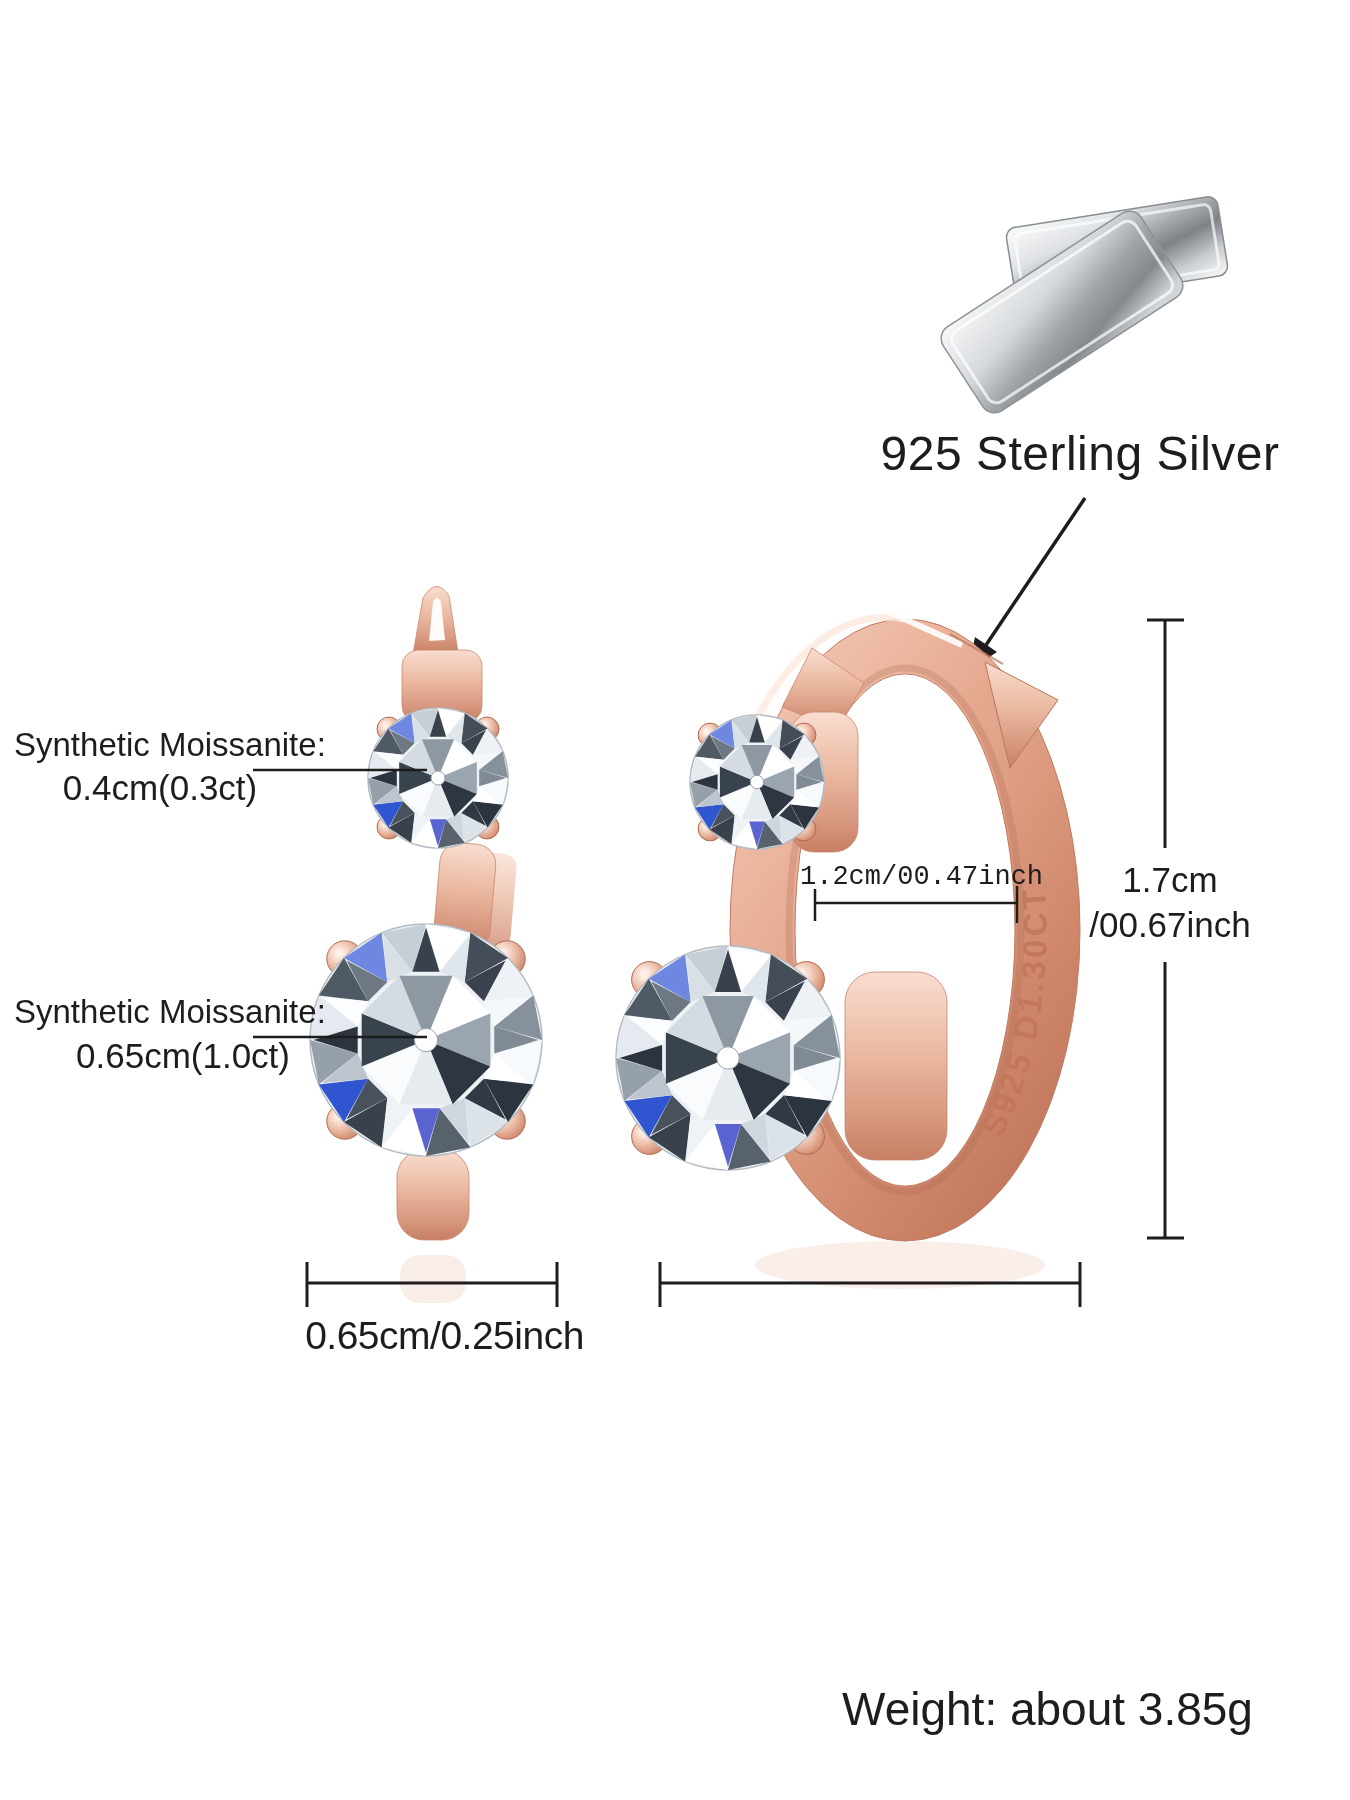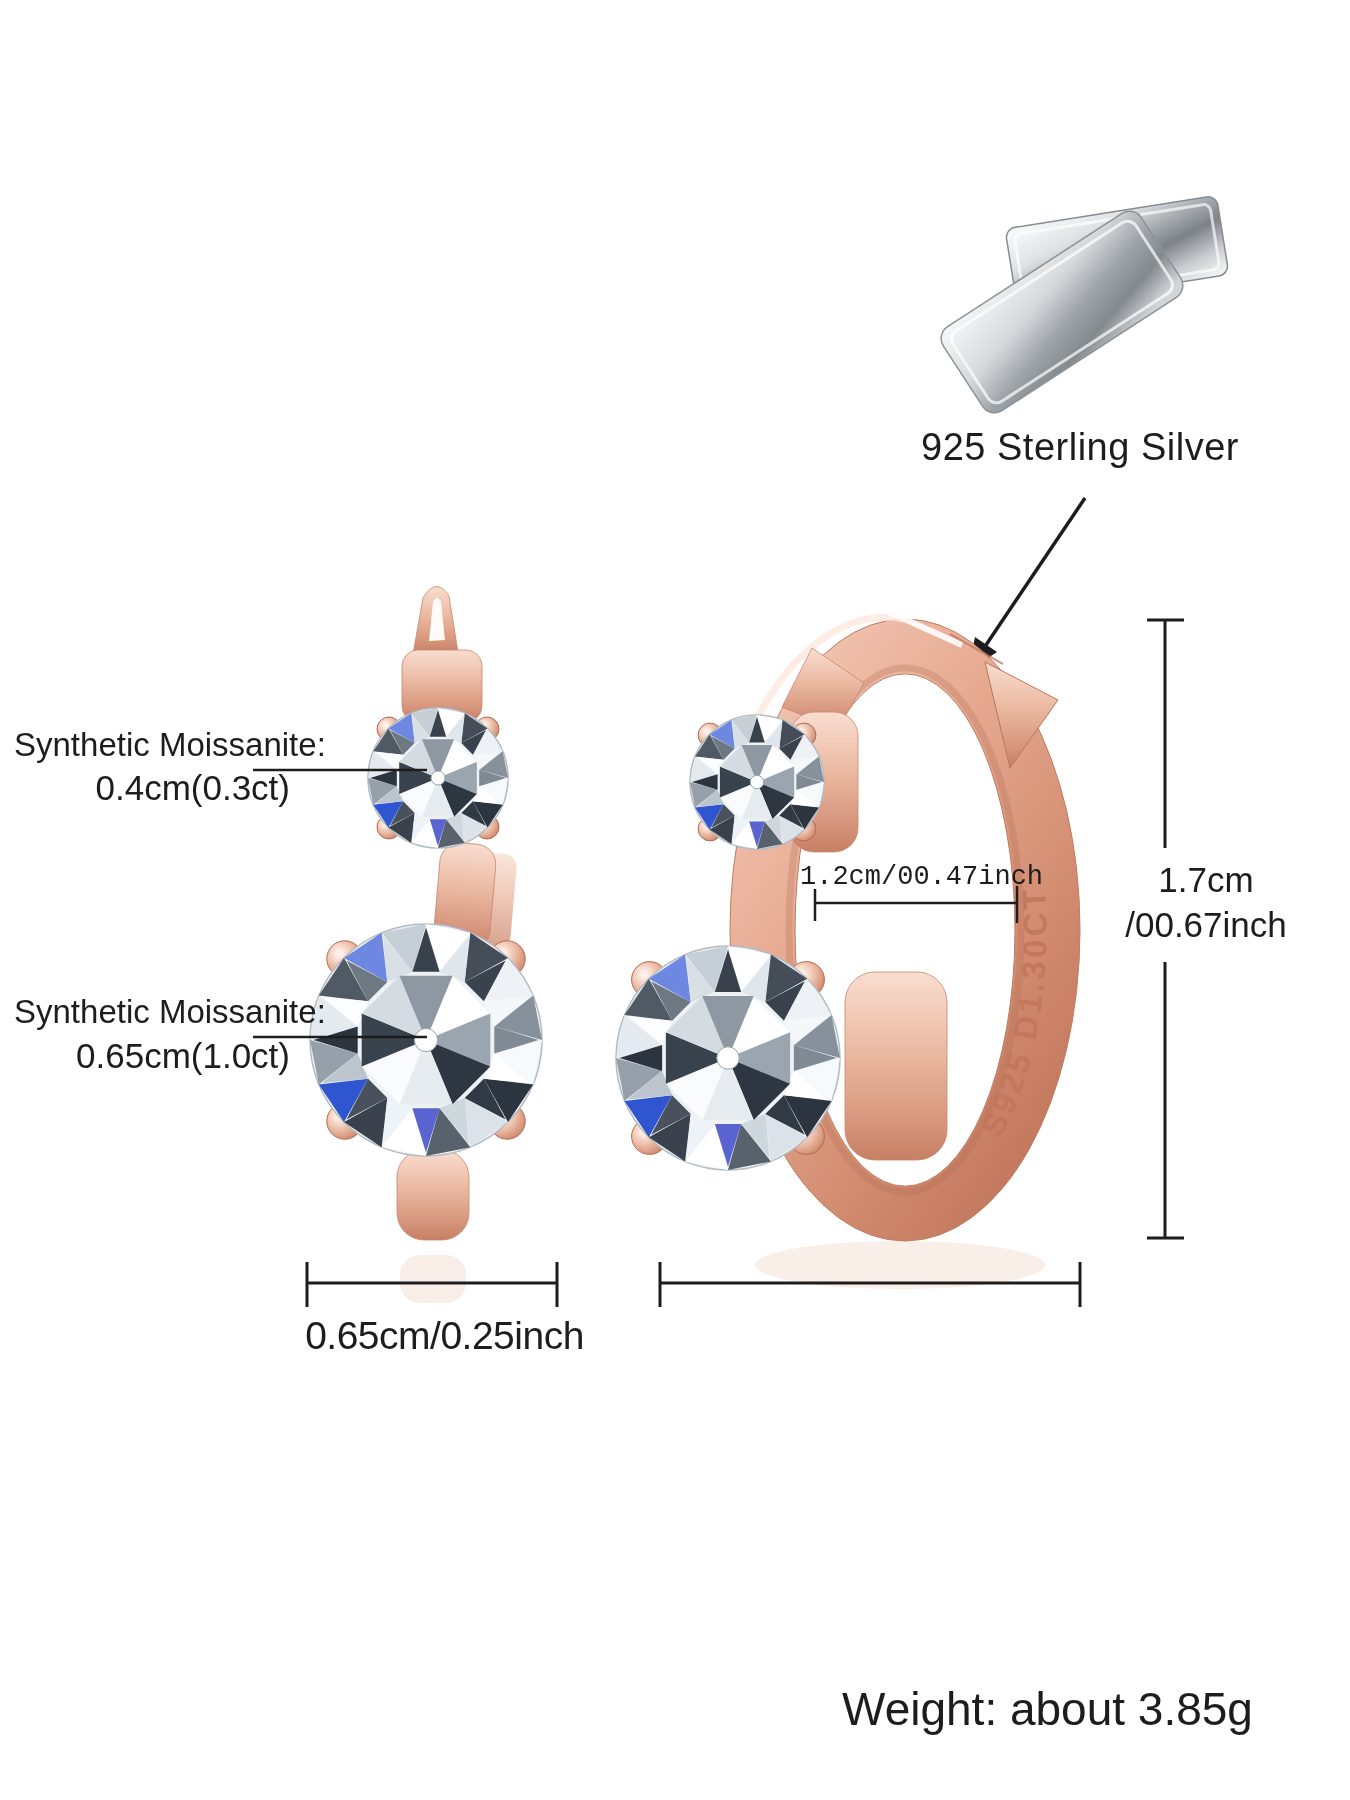--- a/index.html
+++ b/index.html
@@ -12,27 +12,27 @@
   }
   #art{position:absolute;left:0;top:0;}
   .label{
     position:absolute;
     color:#1d1d1d;
     font-family:"Liberation Sans",sans-serif;
     font-weight:400;
     white-space:nowrap;
   }
   .center{text-align:center;}
-  .material-label{left:880px;top:426px;width:400px;font-size:38px;letter-spacing:.5px;}
+  .material-label{left:880px;top:426px;width:400px;font-size:48px;letter-spacing:.5px;}
   .ann1-title{left:14px;top:726px;font-size:33px;}
-  .ann1-size{left:30px;top:768px;width:260px;font-size:35px;text-align:right;}
+  .ann1-size{left:30px;top:768px;width:260px;font-size:35px;}
   .ann2-title{left:14px;top:993px;font-size:33px;}
   .ann2-size{left:30px;top:1036px;width:260px;font-size:35px;text-align:right;}
   .dim-inner{left:800px;top:862px;width:230px;font-size:27px;font-family:Liberation Mono, monospace;}
-  .dim-height{left:1116px;top:858px;width:180px;font-size:35px;line-height:1.28;white-space:normal;}
+  .dim-height{left:1080px;top:858px;width:180px;font-size:35px;line-height:1.28;white-space:normal;}
   .dim-left{left:292px;top:1314px;width:305px;font-size:39px;letter-spacing:-.5px;}
   .dim-right{left:710px;top:1311px;width:310px;font-size:39px;letter-spacing:-.5px;}
   .weight-label{left:840px;top:1682px;width:415px;font-size:46px;}
 </style>
 </head>
 <body>
 
 <div id="canvas">
 
   <svg id="art" width="1350" height="1800" viewBox="0 0 1350 1800">

